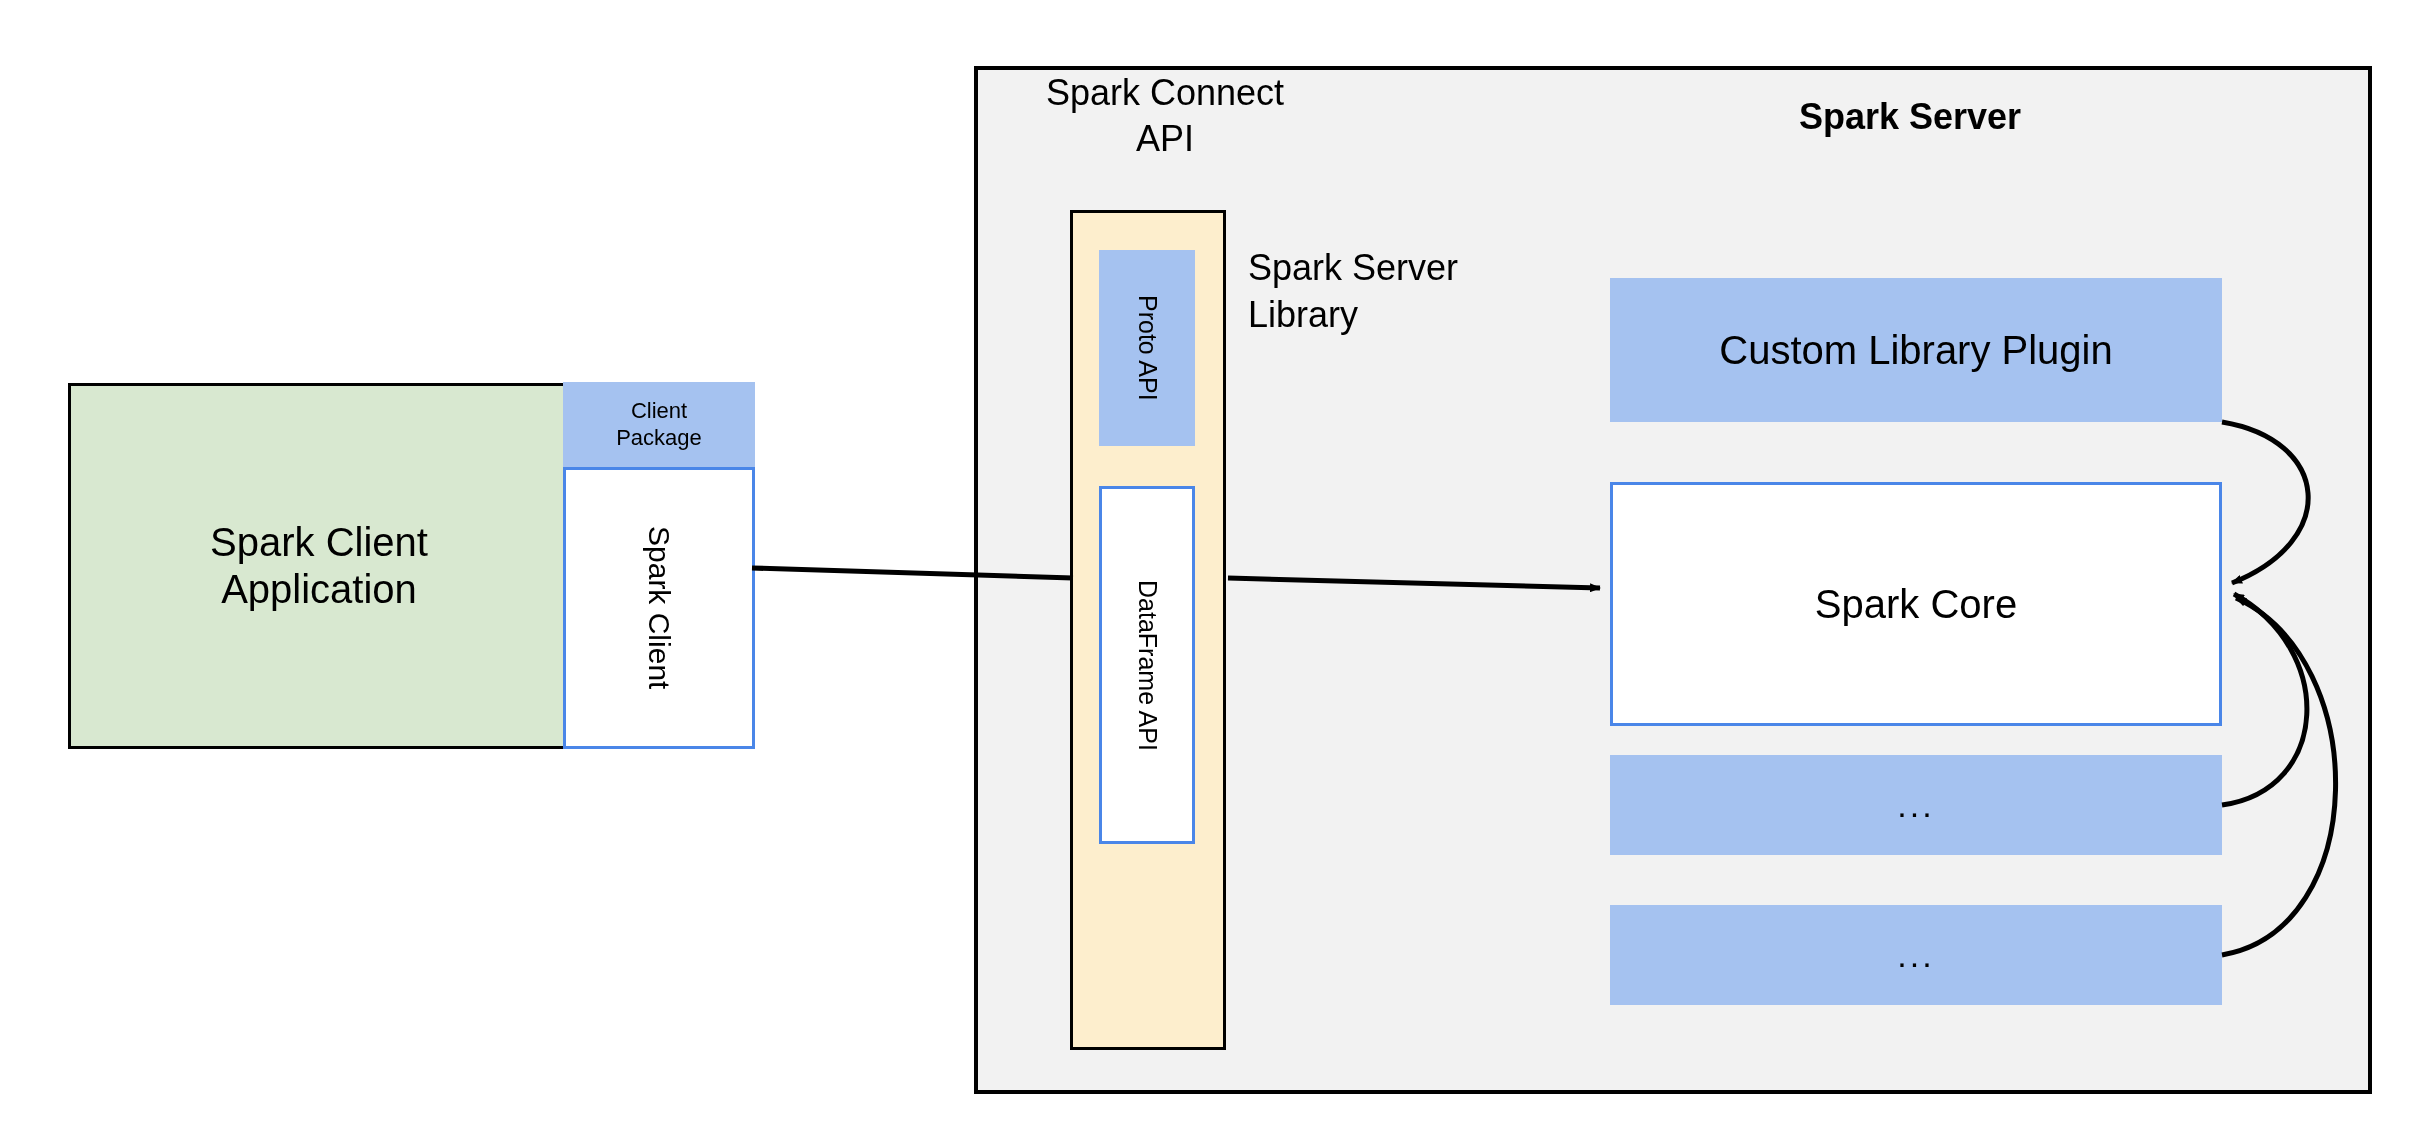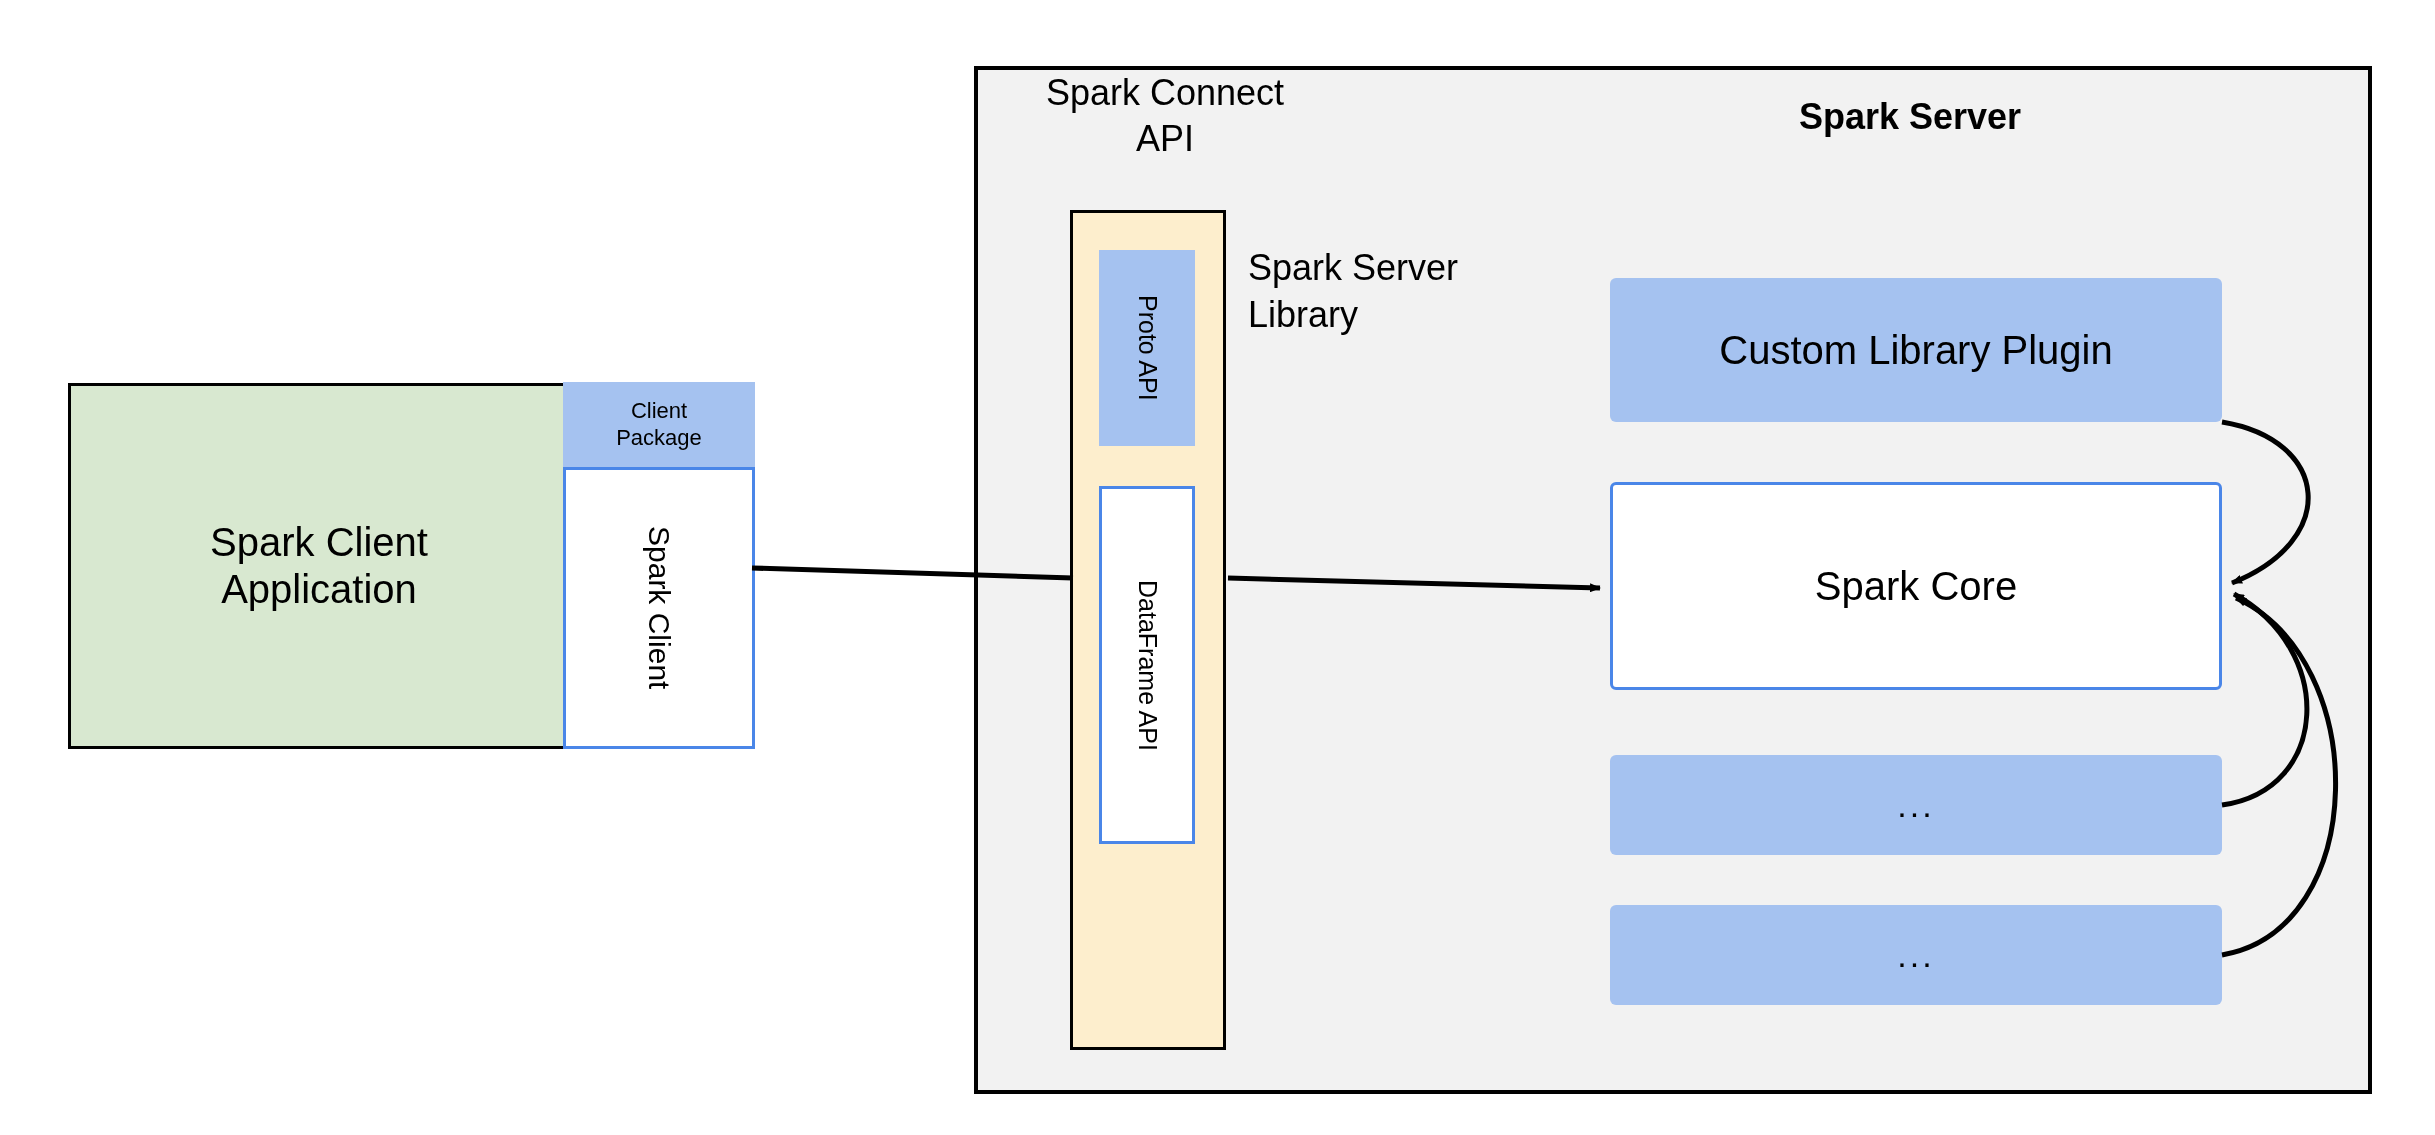--- a/index.html
+++ b/index.html
@@ -109,25 +109,24 @@
     font-size: 25px;
     white-space: nowrap;
   }
 
   
   .srv-box {
     left: 1610px; width: 612px;
     display: flex; align-items: center; justify-content: center;
     font-size: 40px;
     z-index: 3;
-    border-radius: 6px;
   }
   .srv-plugin { top: 278px; height: 144px; background: #a5c2f0; }
   .srv-core {
-    top: 482px; height: 208px;
+    top: 482px; height: 244px;
     background: #ffffff;
     border: 3px solid #4a86e8;
   }
   .srv-dots1 { top: 755px; height: 100px; background: #a5c2f0; }
   .srv-dots2 { top: 905px; height: 100px; background: #a5c2f0; }
   .srv-dots1 .lbl, .srv-dots2 .lbl { font-size: 34px; letter-spacing: 3px; }
 
   
   #wires {
     left: 0; top: 0; width: 2435px; height: 1135px;

